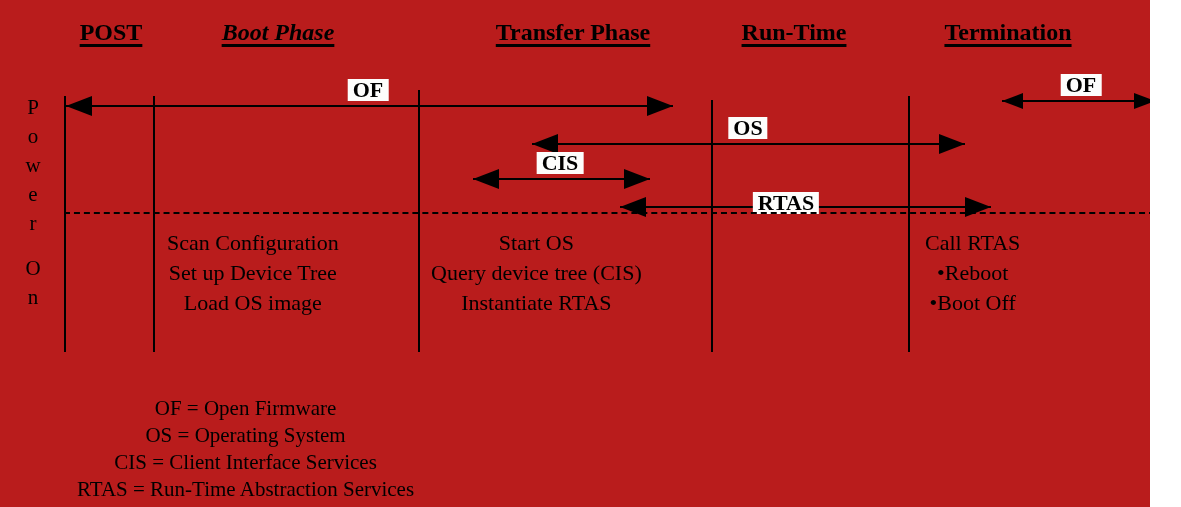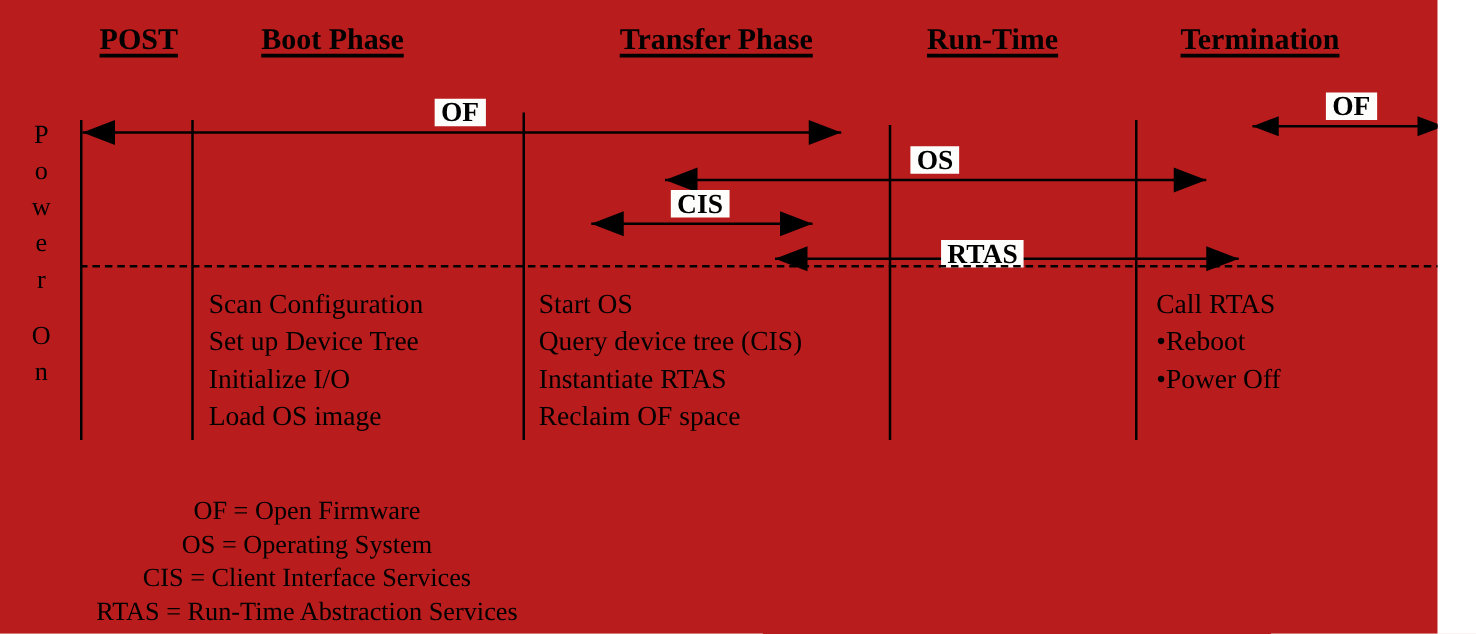--- a/index.html
+++ b/index.html
@@ -103,37 +103,37 @@
     height: 29px;
   }
   .power-on span.gap { height: 16px; }
   
   .task-list {
     position: absolute;
     font-size: 22px;
     line-height: 30px;
     white-space: nowrap;
   }
-  .task-list div { height: 30px; }
+  .task-list div { height: 30px; text-align: center; }
   
   .legend {
     position: absolute;
     font-size: 21px;
     line-height: 27px;
     white-space: nowrap;
   }
   .legend div { height: 27px; }
 </style>
 </head>
 <body>
 
 <div id="canvas">
 
   <div class="col-header" style="left:111px; top:20px;">POST</div>
-  <div class="col-header" style="left:266px; top:20px;">Boot Phase</div>
+  <div class="col-header" style="left:278px; top:20px;font-style:italic;">Boot Phase</div>
   <div class="col-header" style="left:573px; top:20px;">Transfer Phase</div>
   <div class="col-header" style="left:794px; top:20px;">Run-Time</div>
   <div class="col-header" style="left:1008px; top:20px;">Termination</div>
 
   <div class="lifeline" style="left:64px;  top:96px;  height:256px;"></div>
   <div class="lifeline" style="left:153px; top:96px;  height:256px;"></div>
   <div class="lifeline" style="left:418px; top:90px;  height:262px;"></div>
   <div class="lifeline" style="left:711px; top:100px; height:252px;"></div>
   <div class="lifeline" style="left:908px; top:96px;  height:256px;"></div>
 
@@ -181,35 +181,33 @@
     <div class="head left small"></div>
     <div class="head right small"></div>
   </div>
   <div class="arrow-label" style="left:1081px; top:96px;">OF</div>
 
   <div class="dashed-line" style="left:64px; width:1091px; top:212px;"></div>
 
   <div class="task-list" style="left:167px; top:228px;">
     <div>Scan Configuration</div>
     <div>Set up Device Tree</div>
-    <div>Initialize I/O</div>
     <div>Load OS image</div>
   </div>
 
   <div class="task-list" style="left:431px; top:228px;">
     <div>Start OS</div>
     <div>Query device tree (CIS)</div>
     <div>Instantiate RTAS</div>
-    <div>Reclaim OF space</div>
   </div>
 
   <div class="task-list" style="left:925px; top:228px;font-family:Liberation Serif, serif;">
     <div>Call RTAS</div>
     <div>•Reboot</div>
-    <div>•Power Off</div>
+    <div>•Boot Off</div>
   </div>
 
   <div class="legend" style="left:77px; top:395px;text-align:center;">
     <div>OF = Open Firmware</div>
     <div>OS = Operating System</div>
     <div>CIS = Client Interface Services</div>
     <div>RTAS = Run-Time Abstraction Services</div>
   </div>
 
 </div>

